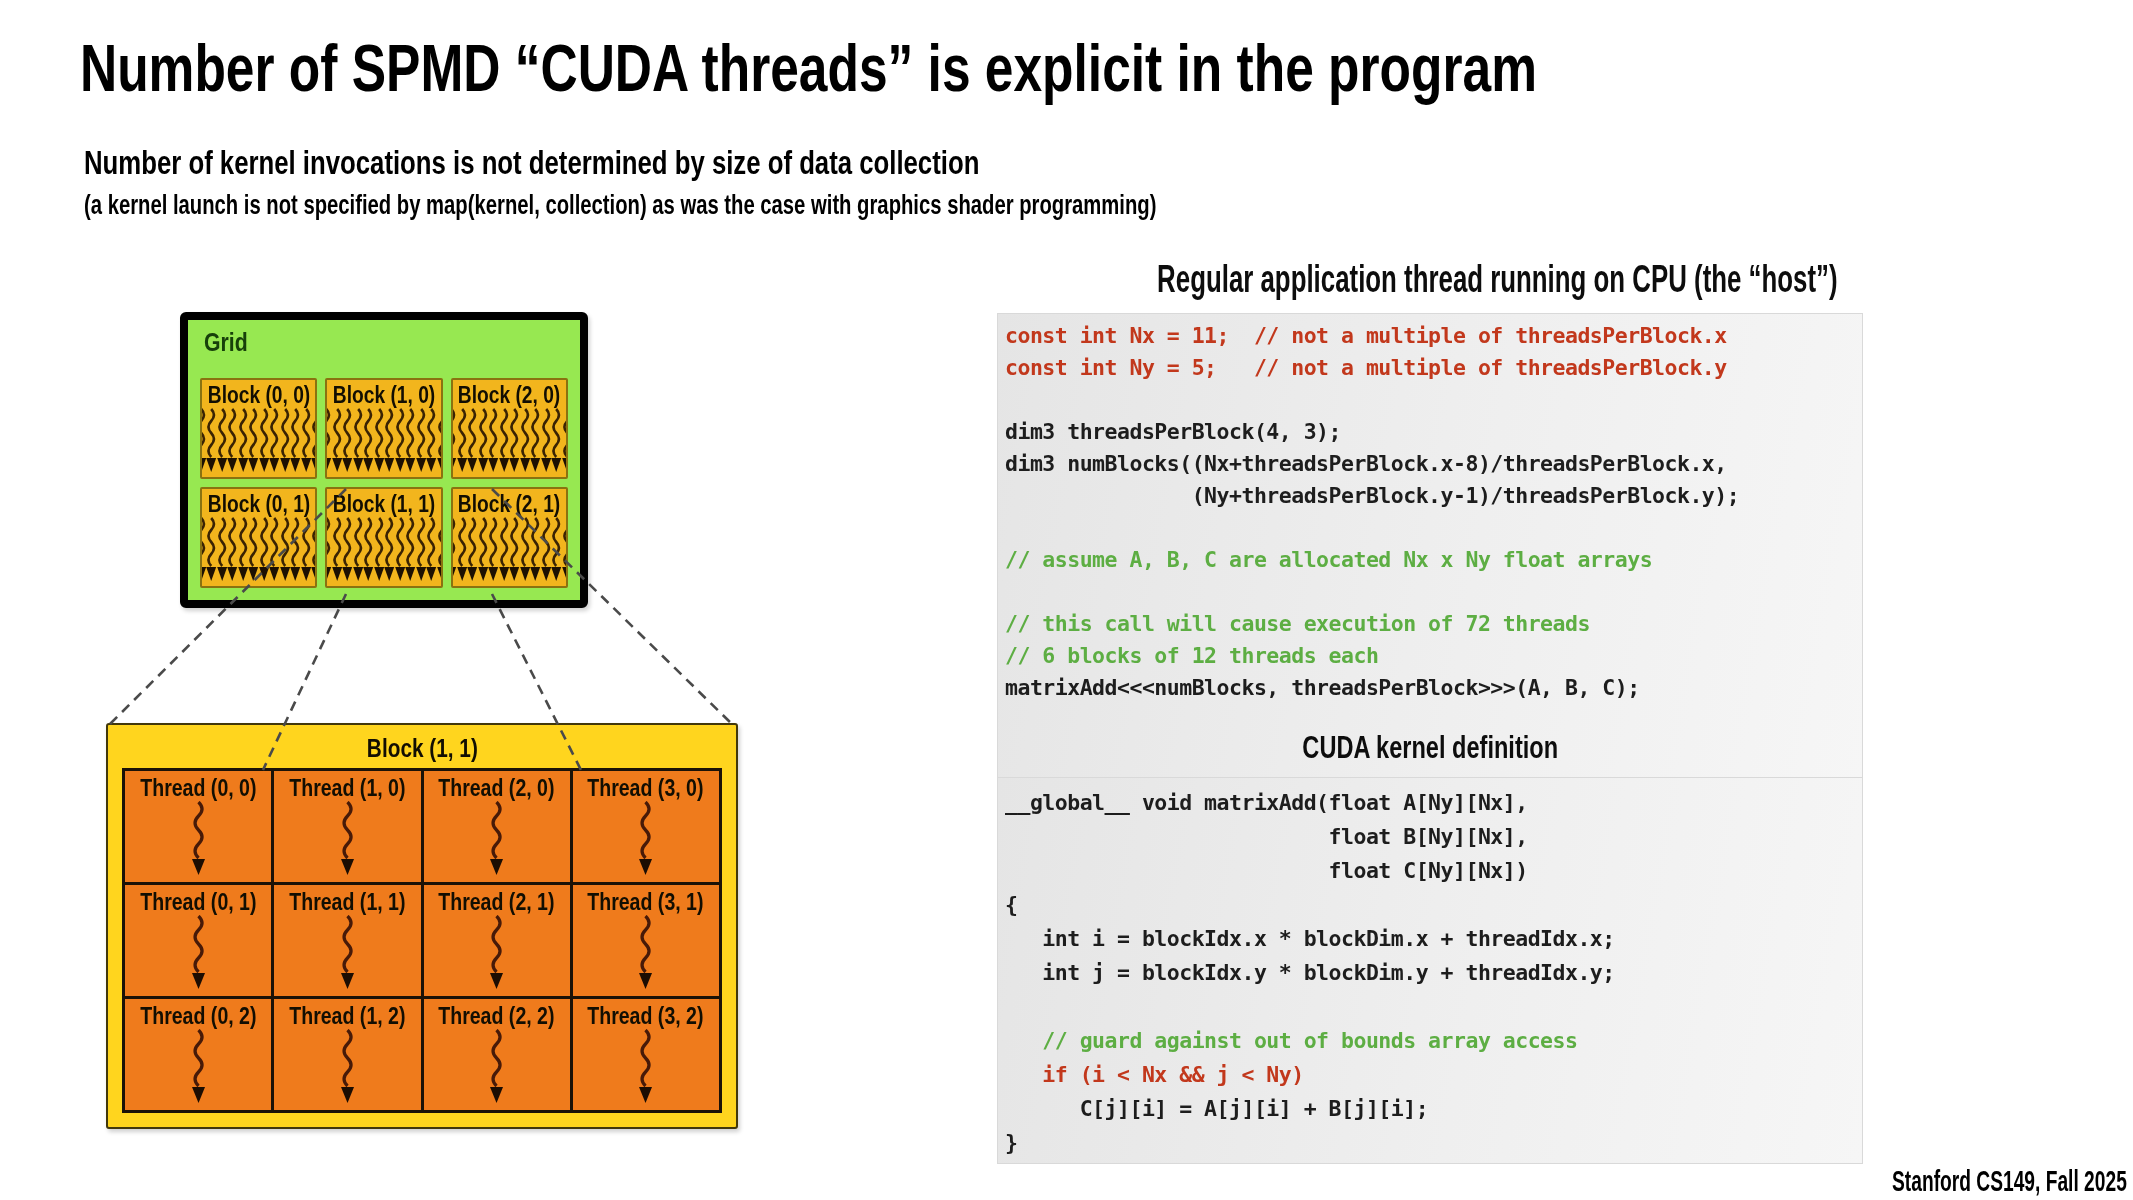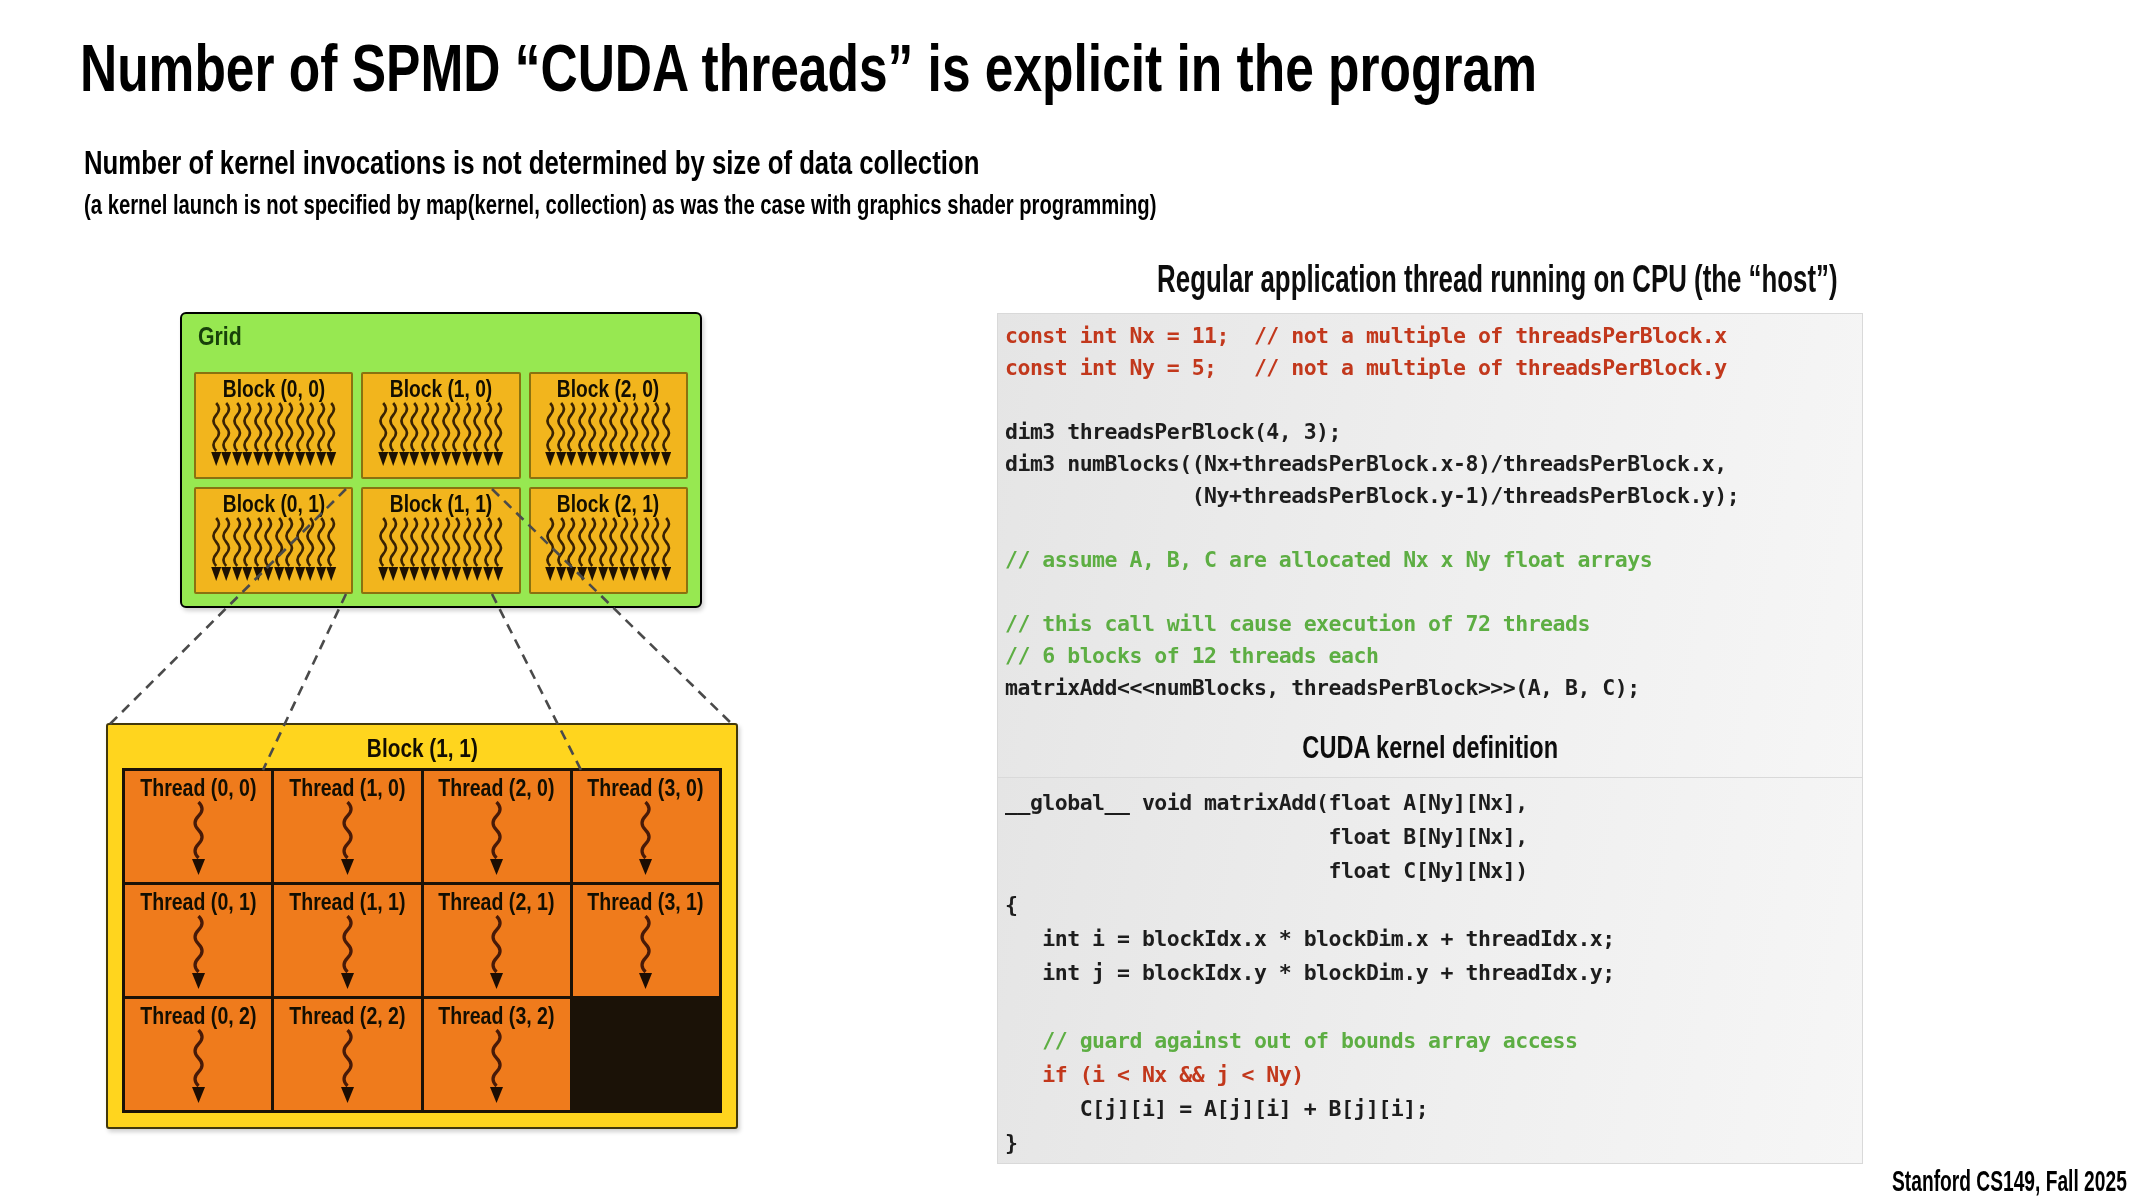--- a/index.html
+++ b/index.html
@@ -10,22 +10,22 @@
   .cond{display:inline-block;white-space:nowrap;transform:scaleX(var(--sx,.78));transform-origin:0 50%;}
   .cond-c{display:inline-block;white-space:nowrap;transform:scaleX(var(--sx,.78));transform-origin:50% 50%;}
   .cond-r{display:inline-block;white-space:nowrap;transform:scaleX(var(--sx,.78));transform-origin:100% 50%;}
 
   .title{position:absolute;left:80px;top:30px;font-size:66px;font-weight:bold;color:#000;--sx:.78;}
   .sub1{position:absolute;left:84px;top:144px;font-size:33px;font-weight:bold;color:#000;--sx:.78;}
   .sub2{position:absolute;left:84px;top:190px;font-size:27px;font-weight:bold;color:#000;--sx:.75;}
   .footer{position:absolute;right:6px;top:1164px;font-size:30px;font-weight:bold;color:#000;text-align:right;--sx:.64;}
 
   
-  .grid-box{position:absolute;left:180px;top:312px;width:522px;height:296px;
-            background:#97e851;border:2px solid #000000;border-radius:6px;box-sizing:border-box;
+  .grid-box{position:absolute;left:180px;top:312px;width:408px;height:296px;
+            background:#97e851;border:8px solid #000000;border-radius:6px;box-sizing:border-box;
             box-shadow:2px 3px 4px rgba(0,0,0,.18);padding-left:42px;}
   .grid-label{position:absolute;left:16px;top:8px;font-size:25px;font-weight:bold;color:#17400a;--sx:.85;}
   .grid-blocks{position:absolute;left:12px;top:58px;right:12px;bottom:12px;display:grid;
                grid-template-columns:repeat(3,1fr);grid-template-rows:repeat(2,1fr);gap:8px;}
   .gblock{background:#f2b51d;border:2px solid #8a7210;border-radius:2px;box-sizing:border-box;
           display:flex;flex-direction:column;align-items:center;padding-top:2px;overflow:hidden;}
   .gblock-label{font-size:24px;font-weight:bold;color:#120e02;line-height:26px;--sx:.8;}
   .sq-row{display:flex;justify-content:center;align-items:flex-start;margin-top:0;}
   .sq{display:block;}
 
@@ -471,20 +471,29 @@
       <div class="tcell">
           <span class="tcell-label cond-c">Thread (0, 2)</span>
           <div class="sq-row">
             <svg class="sq" width="17" height="74" viewBox="0 0 17 74">
               <path d="M8.5 1q7 7 0 14t0 14 0 14 0 14" fill="none" stroke="#471a08" stroke-width="3.2"></path>
               <polygon points="8.5,74 2,58 15,58" fill="#1c0d02"></polygon>
             </svg>
           </div>
         </div>
       <div class="tcell">
+          <span class="tcell-label cond-c">Thread (1, 2)</span>
+          <div class="sq-row">
+            <svg class="sq" width="17" height="74" viewBox="0 0 17 74">
+              <path d="M8.5 1q7 7 0 14t0 14 0 14 0 14" fill="none" stroke="#471a08" stroke-width="3.2"></path>
+              <polygon points="8.5,74 2,58 15,58" fill="#1c0d02"></polygon>
+            </svg>
+          </div>
+        </div>
+      <div class="tcell">
           <span class="tcell-label cond-c">Thread (2, 2)</span>
           <div class="sq-row">
             <svg class="sq" width="17" height="74" viewBox="0 0 17 74">
               <path d="M8.5 1q7 7 0 14t0 14 0 14 0 14" fill="none" stroke="#471a08" stroke-width="3.2"></path>
               <polygon points="8.5,74 2,58 15,58" fill="#1c0d02"></polygon>
             </svg>
           </div>
         </div>
       <div class="tcell">
           <span class="tcell-label cond-c">Thread (3, 2)</span>

